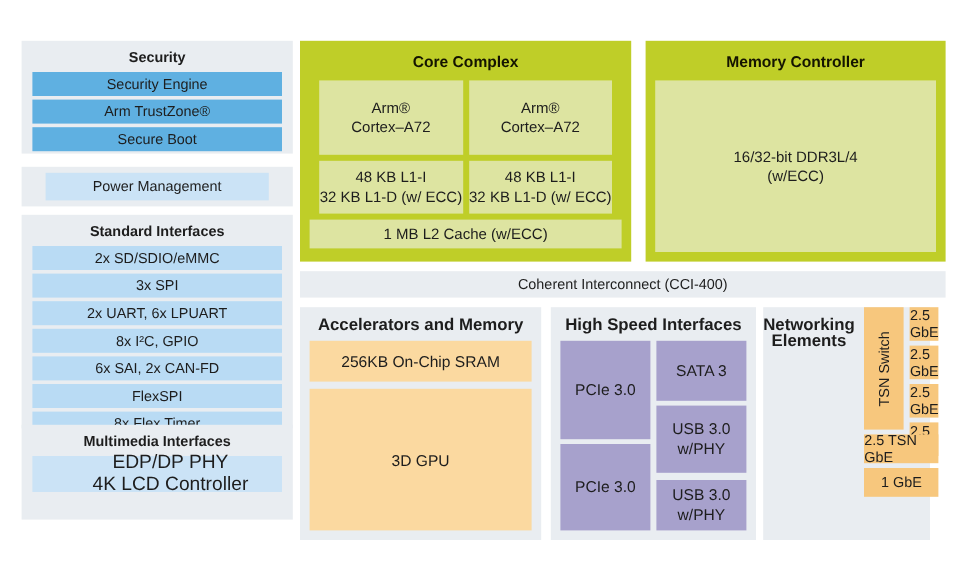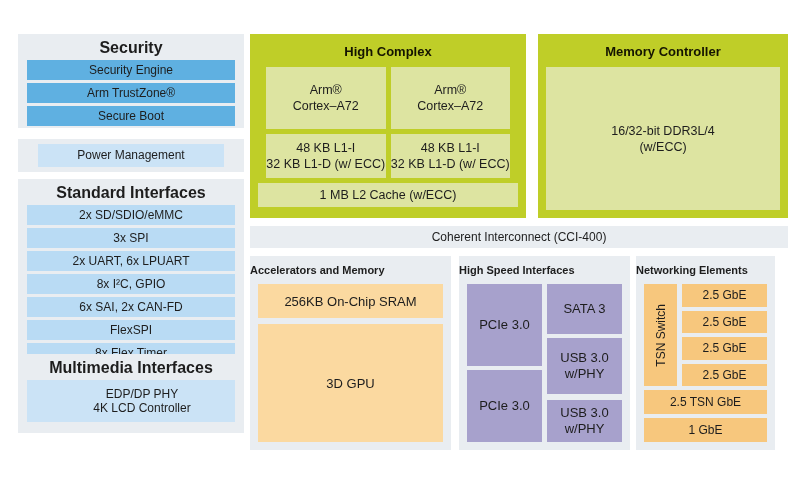--- a/index.html
+++ b/index.html
@@ -1,36 +1,36 @@
 <!DOCTYPE html>
 <html><head>
 <meta charset="utf-8">
 <style>
   html,body{margin:0;padding:0;background:#ffffff;}
   .canvas{
     position:relative;width:800px;height:480px;background:#ffffff;
     font-family:"Liberation Sans", sans-serif;color:#1d1d1d;overflow:hidden;
   }
   .panel{position:absolute;background:#e9edf1;}
-  .hdr{font-weight:bold;text-align:center;font-size:16px;padding:7px 2px 5px;line-height:14px;}
-  .hdr-sm{font-weight:bold;font-size:11px;padding:8px 0 7px;line-height:13px;}
+  .hdr{font-weight:bold;text-align:center;font-size:12px;padding:7px 2px 5px;line-height:14px;}
+  .hdr-sm{font-weight:bold;text-align:center;font-size:14px;padding:8px 0 7px;line-height:13px;}
   .hdr-green{font-weight:bold;text-align:center;font-size:13px;padding:10px 2px 8px;line-height:15px;color:#141400;}
   .row{height:20px;margin:0 9px 3px;display:flex;align-items:center;justify-content:center;
        font-size:12px;line-height:13px;}
   .blue-dark{background:#5fb0e1;}
   .blue-light{background:#b9dbf4;}
   .blue-pale{background:#cbe3f6;}
   .multiline{white-space:pre-line;text-align:center;}
   
   .p-security{left:18px;top:34px;width:226px;height:94px;}
   .p-power{left:18px;top:139px;width:226px;height:33px;display:flex;align-items:center;}
   .p-power .row{flex:1;height:23px;margin:0 20px;}
   .p-standard{left:18px;top:179px;width:226px;height:178px;}
   .p-multimedia{left:18px;top:354px;width:226px;height:79px;}
-  .mm-box{height:42px;margin:0 9px;display:flex;align-items:center;justify-content:center;font-size:12px;padding-left:22px;}
+  .mm-box{height:30px;margin:0 9px;display:flex;align-items:center;justify-content:center;font-size:16px;padding-left:22px;}
   
   .p-core{left:250px;top:34px;width:276px;height:184px;background:#bfce28;display:flex;flex-direction:column;}
   .p-mem{left:538px;top:34px;width:250px;height:184px;background:#bfce28;display:flex;flex-direction:column;}
   .core-grid{display:grid;grid-template-columns:1fr 1fr;gap:5px;margin:0 16px;}
   .gbox{background:#dde4a1;display:flex;align-items:center;justify-content:center;
         font-size:12.5px;line-height:16px;}
   .core-cores .gbox{height:62px;}
   .core-l1 .gbox{height:44px;}
   .core-l2{height:24px;margin:5px 8px 8px;}
   .mem-box{flex:1;margin:0 8px 8px;}
@@ -45,21 +45,21 @@
   .p-hsi{left:459px;top:256px;width:171px;height:194px;display:flex;flex-direction:column;}
   .hsi-cols{flex:1;display:flex;gap:5px;margin:0 8px 8px;}
   .hsi-col{flex:1;display:flex;flex-direction:column;}
   .purple{background:#a7a1cc;}
   .pbox{display:flex;align-items:center;justify-content:center;font-size:13px;line-height:16px;}
   .pcie1{height:82px;}
   .pcie2{flex:1;margin-top:4px;}
   .sata{height:50px;}
   .usb1{height:56px;margin-top:4px;}
   .usb2{flex:1;margin-top:6px;}
-  .p-net{left:636px;top:256px;width:139px;height:194px;display:flex;flex-direction:column;}
+  .p-net{left:636px;top:256px;width:139px;height:194px;display:flex;flex-direction:row;}
   .net-body{flex:1;display:flex;flex-direction:column;margin:0 8px 8px;}
   .net-top{display:flex;gap:5px;height:102px;}
   .orange{background:#f7c77d;}
   .tsn-switch{width:33px;display:flex;align-items:center;justify-content:center;font-size:12px;}
   .tsn-switch span{writing-mode:vertical-rl;transform:rotate(180deg);}
   .net-ports{flex:1;display:flex;flex-direction:column;gap:4px;}
   .net-port{flex:1;display:flex;align-items:center;justify-content:center;font-size:12px;}
   .net-wide{height:24px;margin-top:4px;display:flex;align-items:center;justify-content:center;font-size:12px;}
 </style>
 </head>
@@ -89,21 +89,21 @@
     <div class="row blue-light">8x Flex Timer</div>
   </div>
 
   <div class="panel p-multimedia">
     <div class="hdr">Multimedia Interfaces</div>
     <div class="mm-box blue-pale multiline">EDP/DP PHY
 4K LCD Controller</div>
   </div>
 
   <div class="panel p-core">
-    <div class="hdr-green">High Complex</div>
+    <div class="hdr-green">Core Complex</div>
     <div class="core-grid core-cores">
       <div class="gbox multiline">Arm®
 Cortex–A72</div>
       <div class="gbox multiline">Arm®
 Cortex–A72</div>
     </div>
     <div class="core-grid core-l1 mt5">
       <div class="gbox multiline">48 KB L1-I
 32 KB L1-D (w/ ECC)</div>
       <div class="gbox multiline">48 KB L1-I

